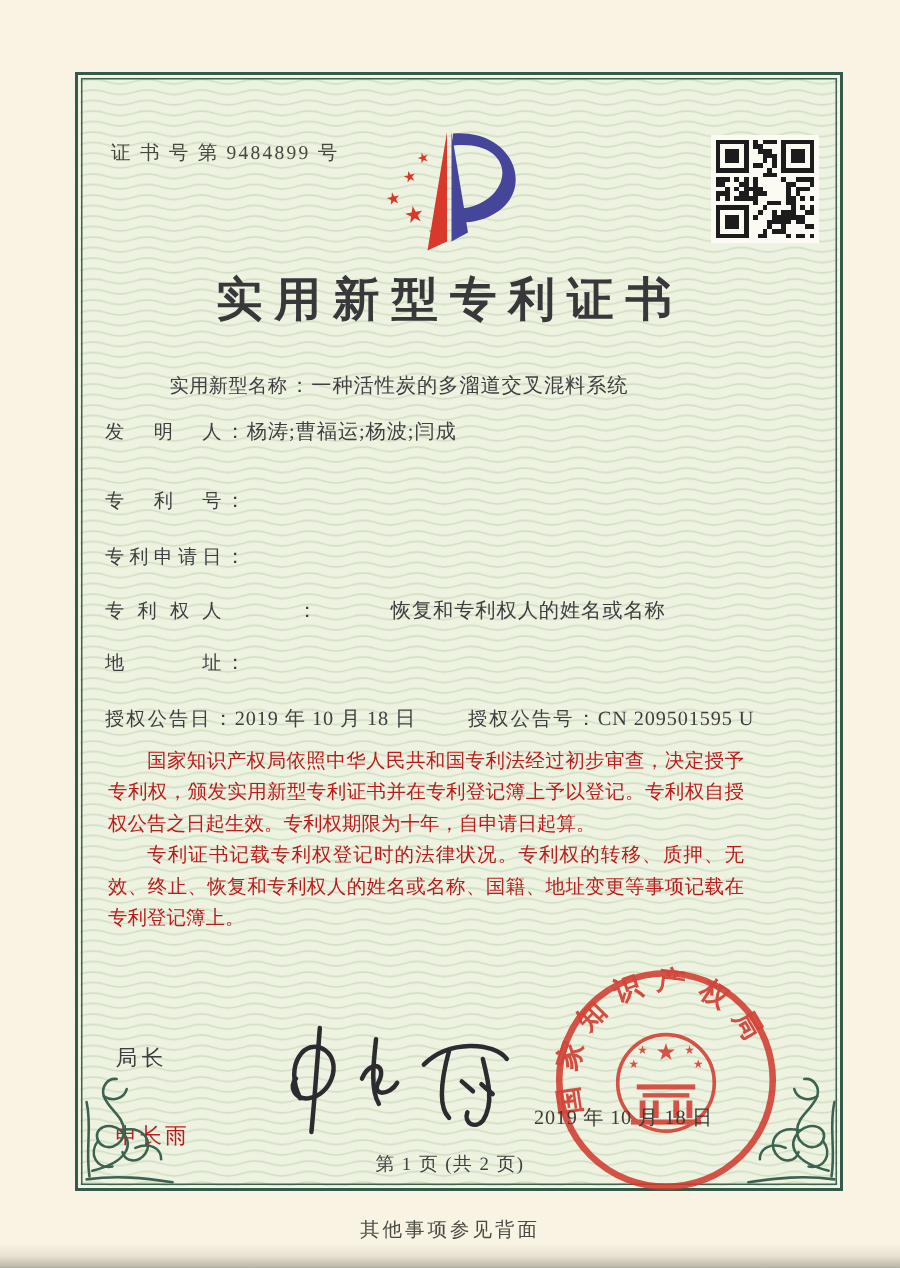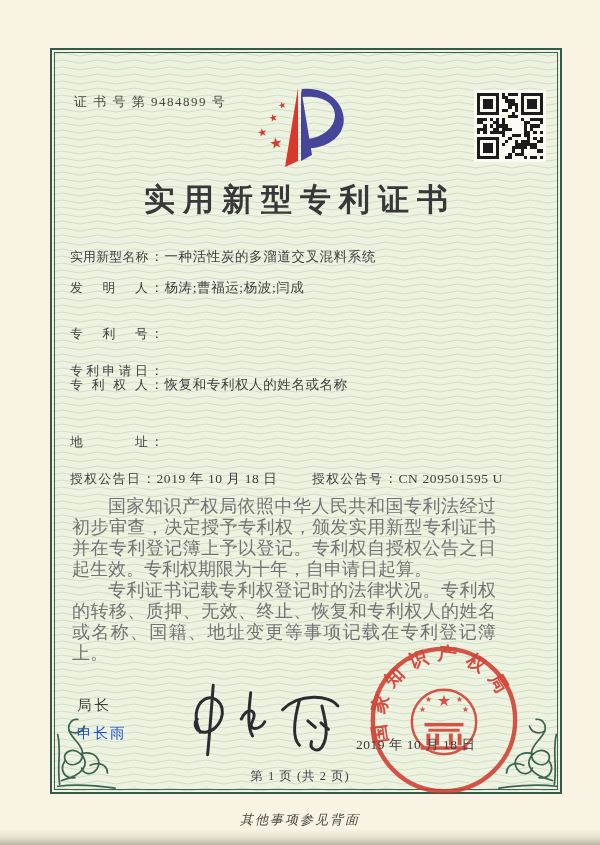--- a/index.html
+++ b/index.html
@@ -36,43 +36,43 @@
   .qr { position:absolute; left:474px; top:90px; width:72px; height:72px; }
 
   .title { position:absolute; left:0; width:600px; top:179px; text-align:center;
     font-size:31px; font-weight:600; letter-spacing:8px; color:#38383a; }
 
   .row { position:absolute; left:70px; width:440px; display:flex; align-items:baseline;
     font-size:13.5px; color:#3e3e40; white-space:nowrap; }
   .flabel { display:inline-block; width:78px; font-size:12.8px; text-align:justify; text-align-last:justify; letter-spacing:0.3px; }
   .colon { margin:0 1px 0 2px; }
   .fvalue { letter-spacing:0.6px; }
-  .r1 { top:248px; } .r2 { top:279px; } .r3 { top:325px; }
-  .r4 { top:362px; } .r5 { top:376px; } .r6 { top:433px; }
+  .r1 { top:248px;margin-left:43px; } .r2 { top:279px; } .r3 { top:325px; }
+  .r4 { top:362px; } .r5 { top:398px;gap:48px; } .r6 { top:433px; }
   .r7 { top:470px; }
   .grant2 { position:absolute; left:242px; display:flex; align-items:baseline; }
   .grant2 .flabel { width:70px; }
 
   .paras { position:absolute; left:72px; top:496px; width:424px;
-    font-size:18px; line-height:21px; text-align:justify; color:#737373; }
+    font-size:13px; line-height:21px; text-align:justify; color:#b91c1c; }
   .paras p { margin:0; text-indent:2em; }
 
   .sig-title { position:absolute; left:77px; top:696px; font-size:14.5px; letter-spacing:3px; color:#3e3e40; }
-  .sig-name  { position:absolute; left:77px; top:724px; font-size:14.5px; letter-spacing:2px; color:#1d4ed8;text-align:right; }
+  .sig-name  { position:absolute; left:77px; top:748px; font-size:14.5px; letter-spacing:2px; color:#b91c1c;text-align:right; }
   .sig-script { position:absolute; left:172px; top:676px; width:178px; height:88px; }
 
   .seal { position:absolute; left:366px; top:642px; width:156px; height:156px;
     mix-blend-mode:multiply; opacity:0.94; }
   .seal-date { position:absolute; left:356px; top:736px; font-size:13.5px; letter-spacing:0.5px;
     color:#3f3b36; z-index:4; }
 
   .page-no { position:absolute; left:0; width:600px; top:768px; text-align:center;
     font-size:12.5px; color:#3f3f41; letter-spacing:1px; }
   .back-note { position:absolute; left:0; width:600px; top:811px; text-align:center;
-    font-size:13px; font-style:italic; letter-spacing:2px; color:#4a4a44; }
+    font-size:13px; letter-spacing:2px; color:#4a4a44; }
 </style>
 </head>
 <body>
 
 <div class="stage">
 
   <svg class="waves" width="506" height="740">
     <defs>
       <pattern id="wv" width="36" height="7" patternUnits="userSpaceOnUse">
         <path d="M0,3.5 Q9,0.5 18,3.5 T36,3.5" fill="none" stroke="#cfdfc2" stroke-width="1"></path>

